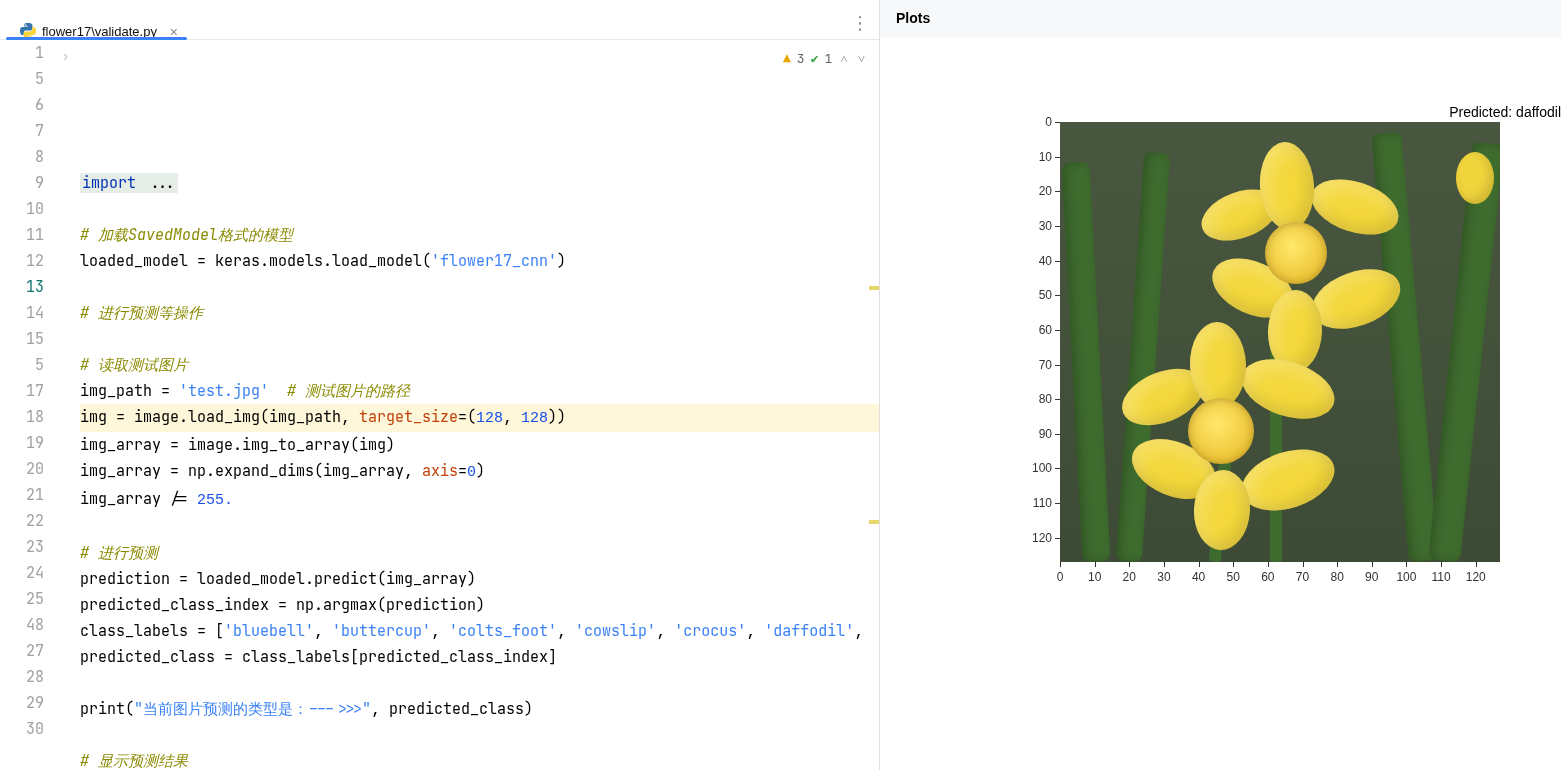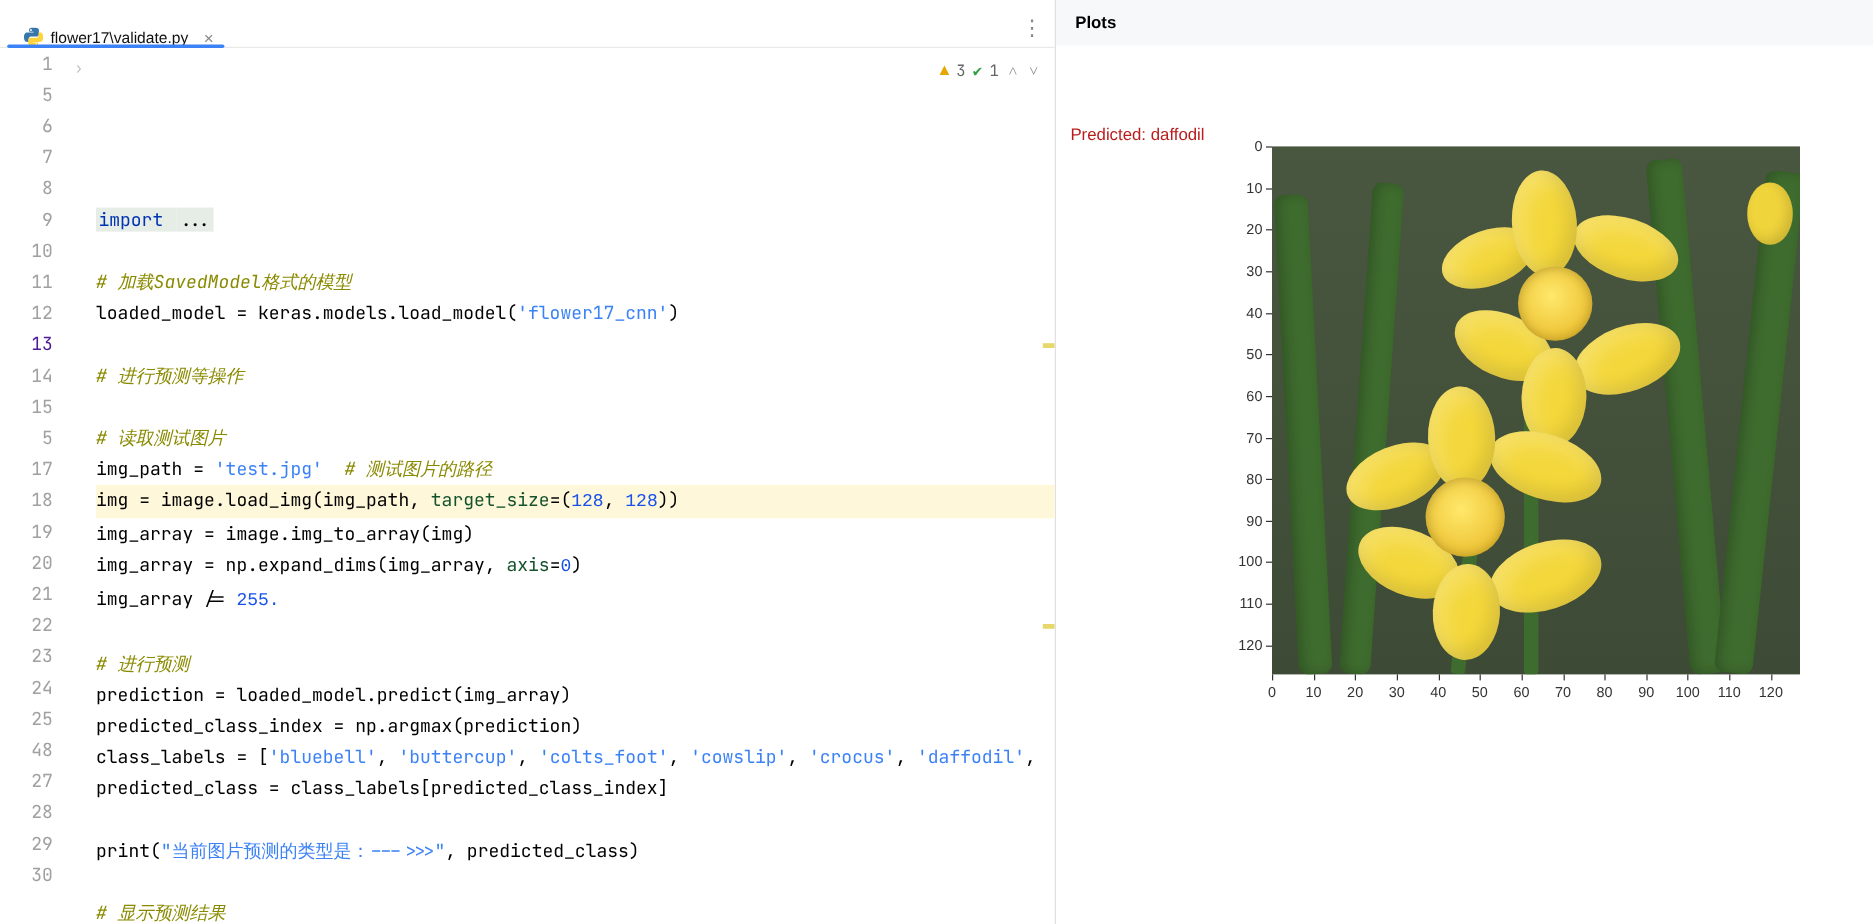--- a/index.html
+++ b/index.html
@@ -69,40 +69,40 @@
       font-size: 15px;
       line-height: 26px;
     }
     .gutter {
       width: 58px;
       text-align: right;
       padding-right: 14px;
       color: #a0a0a0;
       user-select: none;
     }
-    .gutter .line.current { color: #4c1d95; }
+    .gutter .line.current { color: #0f766e; }
     .fold-col {
       width: 22px; position: relative;
       color: #bbb;
     }
     .fold-caret { position: absolute; top: 4px; left: 4px; font-size: 12px; }
     .code {
       flex: 1;
       white-space: pre;
       position: relative;
     }
     .code .row { position: relative; }
     .code .row.highlight {
       background: #fff7d9;
     }
     .tok-kw { color: #0033b3; }
     .tok-str { color: #3b82f6; }
     .tok-num { color: #1750eb; font-family: Liberation Mono, monospace; }
     .tok-cmt { color: #8a8a00; font-style: italic; }
-    .tok-param { color: #14532d; }
+    .tok-param { color: #c2410c; }
     .import-box {
       background: #e6ece6;
       padding: 0 2px;
     }
     .inspections {
       position: absolute;
       top: 6px; right: 12px;
       display: flex; align-items: center; gap: 6px;
       color: #666;
       font-size: 13px;
@@ -128,23 +128,23 @@
       padding: 10px 16px;
       color: #000;
     }
     .plot-area {
       flex: 1;
       background: #fff;
       position: relative;
       margin-top: 2px;
     }
     .plot-title {
-      text-align: left;
+      text-align: right;
       font-size: 14px;
-      color: #b91c1c;
+      color: #000000;
       position: absolute;
       top: 66px; left: 12px; right: 0;
     }
     .chart-frame {
       position: absolute;
       top: 84px;
       left: 180px;
       width: 440px;
       height: 440px;
       border: none;

